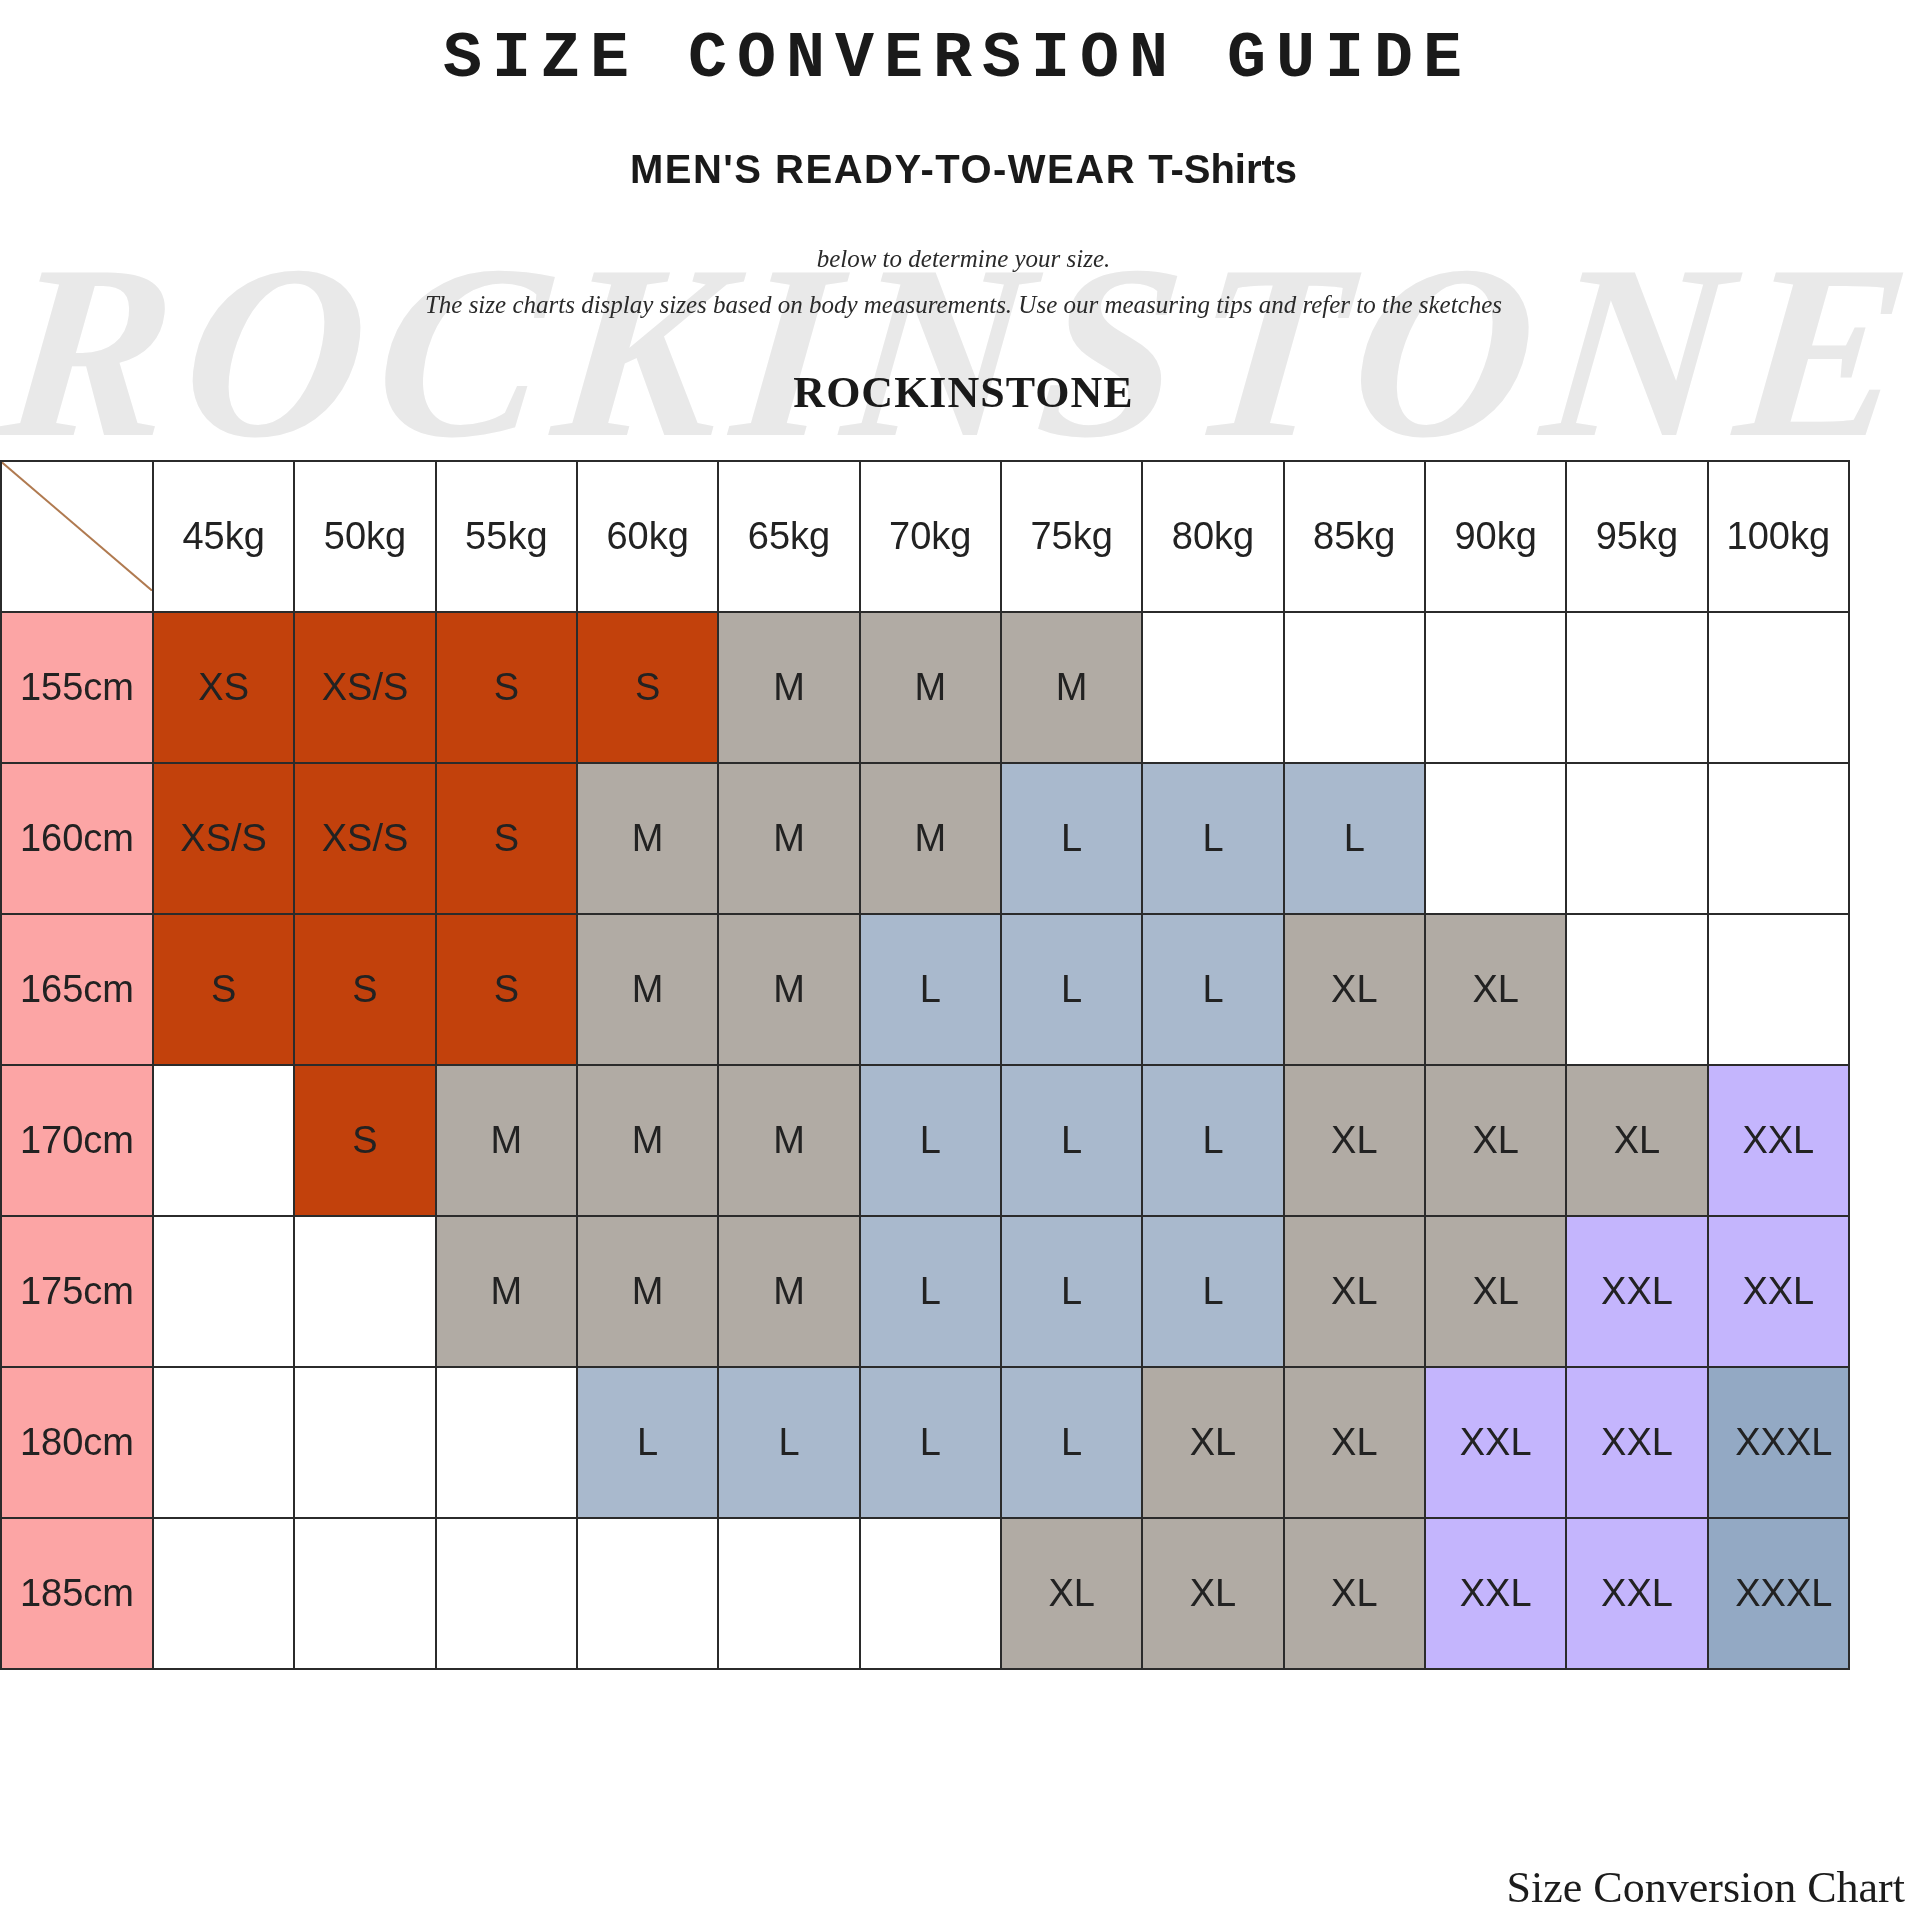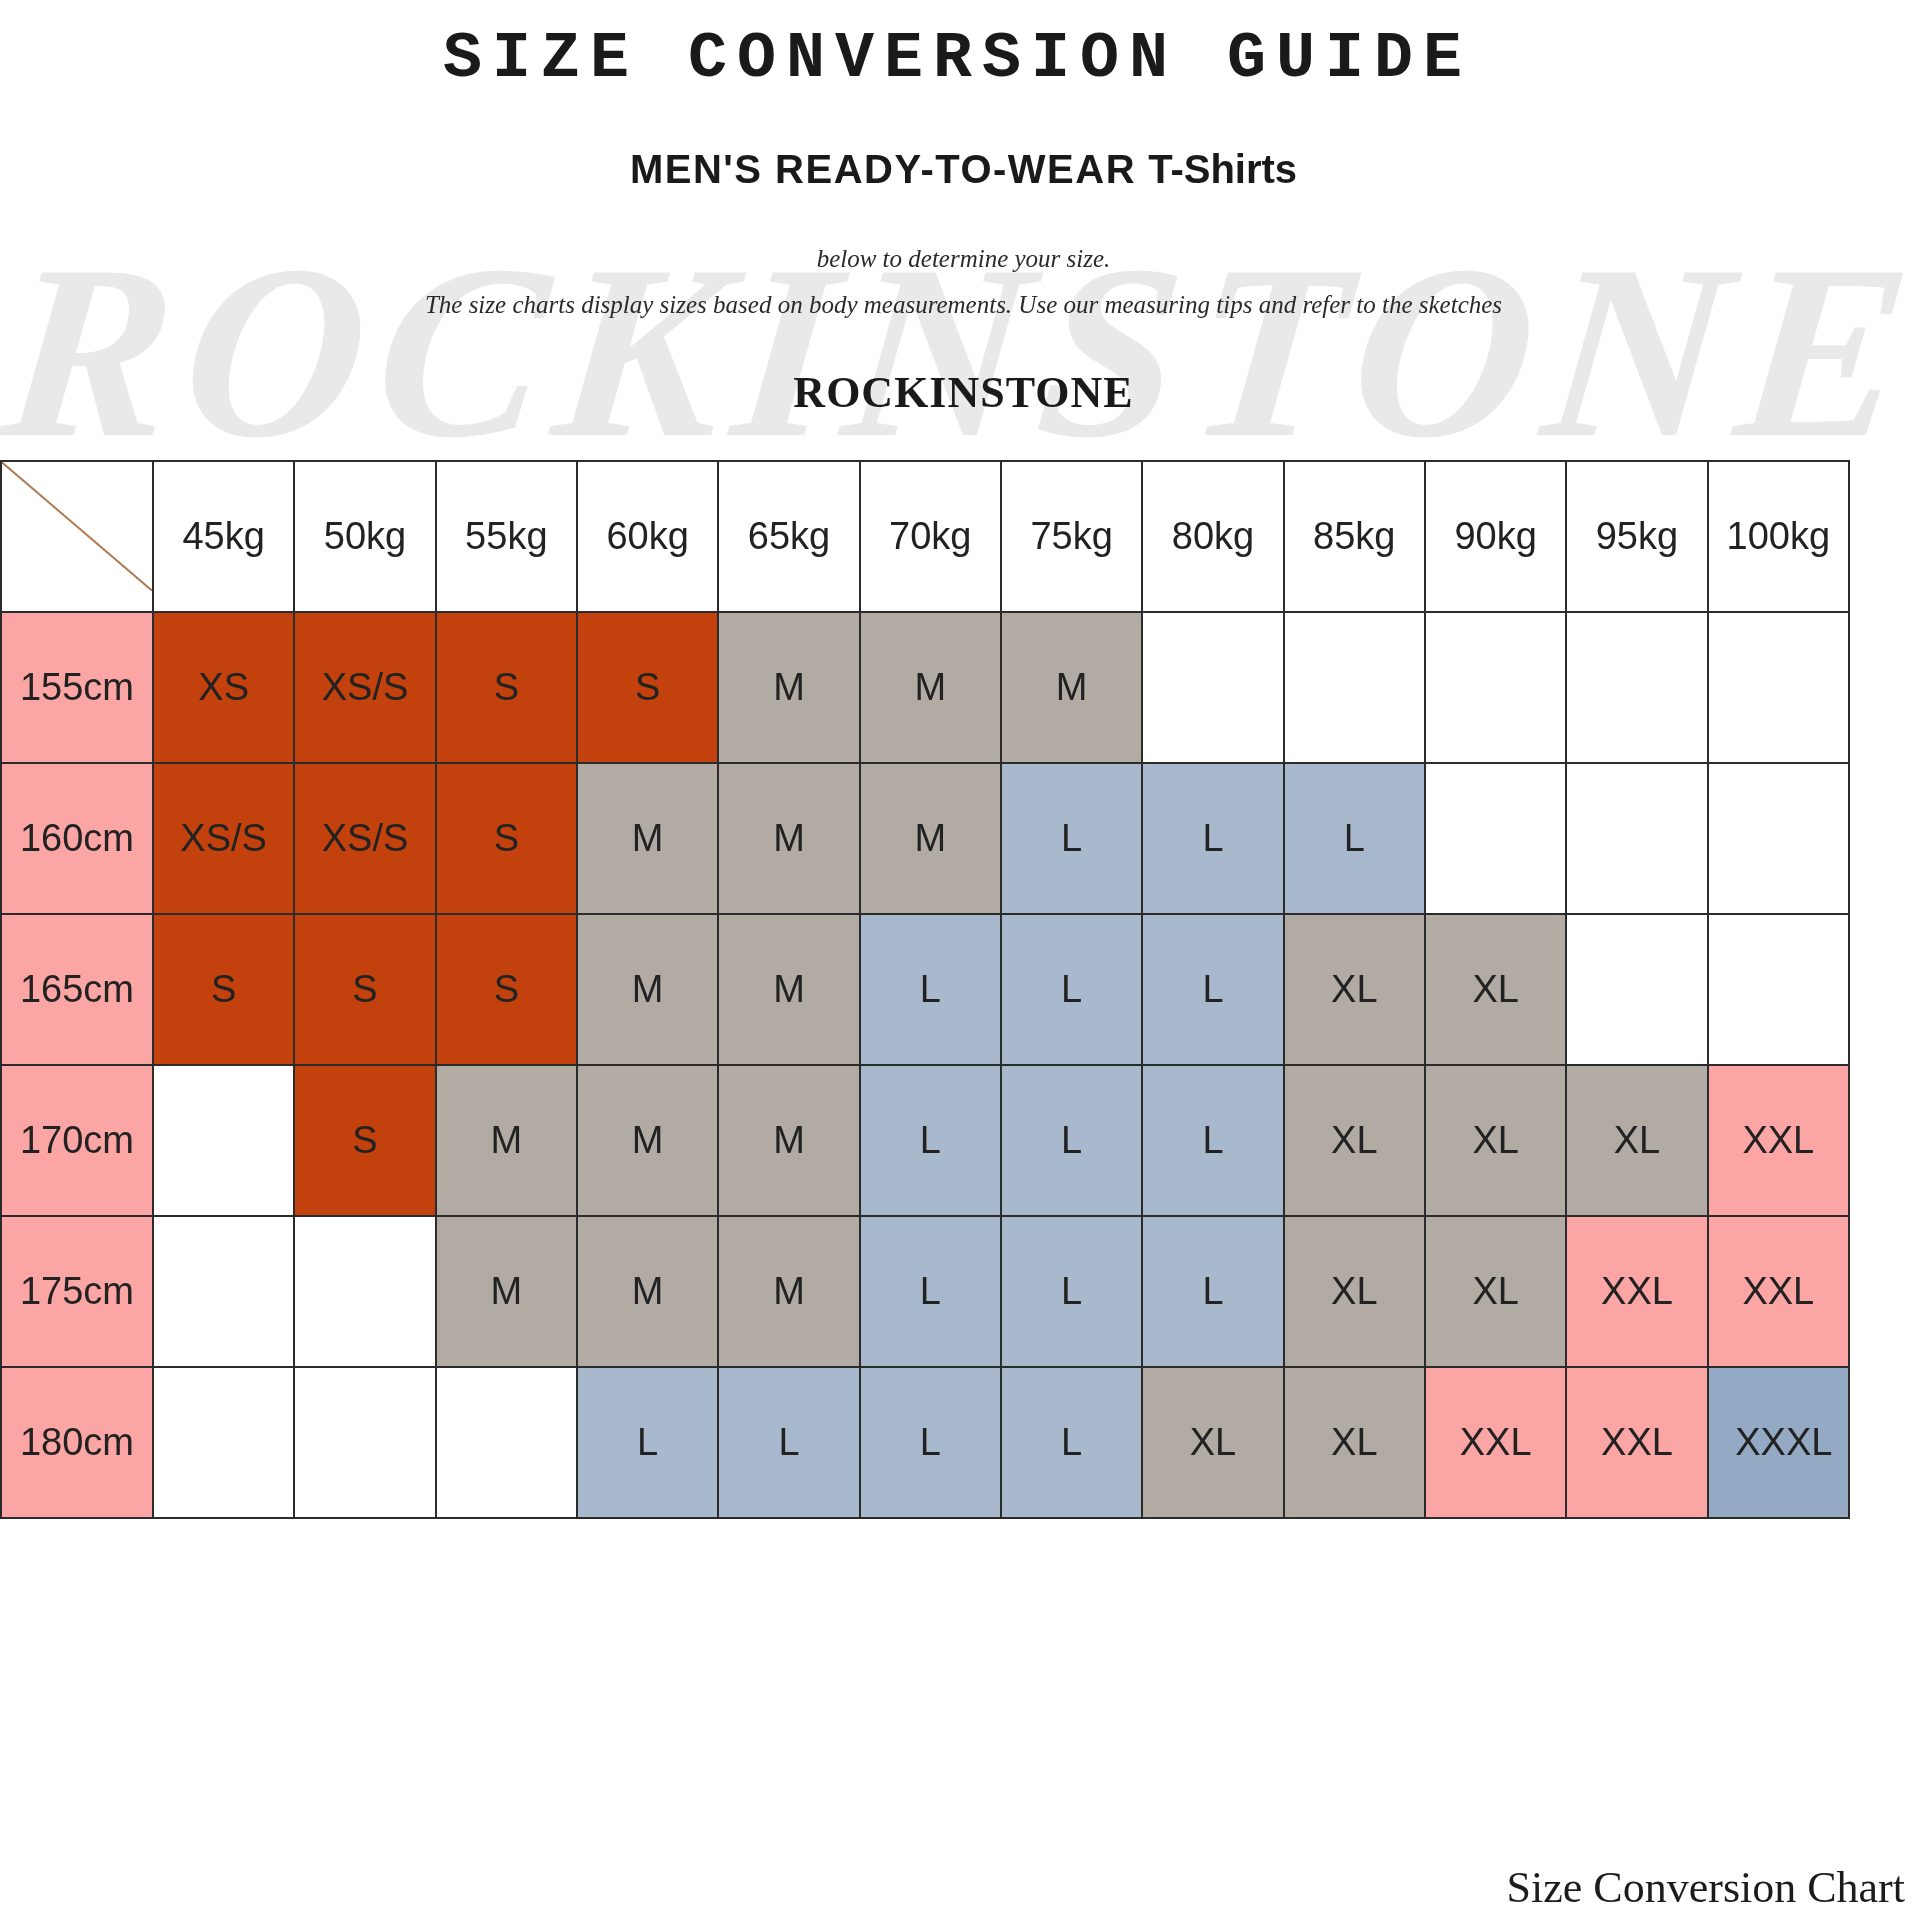--- a/index.html
+++ b/index.html
@@ -119,21 +119,21 @@
   td.colhead {
     font-size: 38px;
     background: #fff;
     height: 129px;
   }
   
   .c-empty { background: #ffffff; }
   .c-light { background: #c2410c; }
   .c-gray  { background: #b1aba4; }
   .c-blue  { background: #a9b9cd; }
-  .c-xxl   { background: #fca5a5; margin-left: 12px; }
+  .c-xxl   { background: #c4b5fd; margin-left: 12px; }
   .c-xxxl  { background: #93a9c4; padding-left: 12px; }
 
   
   .footer {
     position: absolute;
     right: 22px;
     bottom: 14px;
     font-family: "Liberation Serif", serif;
     font-size: 44px;
     color: #1c1c1c;
@@ -264,19 +264,34 @@
           <td class="c-blue">L</td>
           <td class="c-blue">L</td>
           <td class="c-blue">L</td>
           <td class="c-blue">L</td>
           <td class="c-gray">XL</td>
           <td class="c-gray">XL</td>
           <td class="c-xxl">XXL</td>
           <td class="c-xxl">XXL</td>
           <td class="c-xxxl">XXXL</td>
         </tr>
+        <tr>
+          <td class="rowhead">185cm</td>
+          <td class="c-empty"></td>
+          <td class="c-empty"></td>
+          <td class="c-empty"></td>
+          <td class="c-empty"></td>
+          <td class="c-empty"></td>
+          <td class="c-empty"></td>
+          <td class="c-gray">XL</td>
+          <td class="c-gray">XL</td>
+          <td class="c-gray">XL</td>
+          <td class="c-xxl">XXL</td>
+          <td class="c-xxl">XXL</td>
+          <td class="c-xxxl">XXXL</td>
+        </tr>
       </tbody>
   </table>
 
 </div>
 
 <div class="footer">Size Conversion Chart</div>
 
 
 </body></html>

